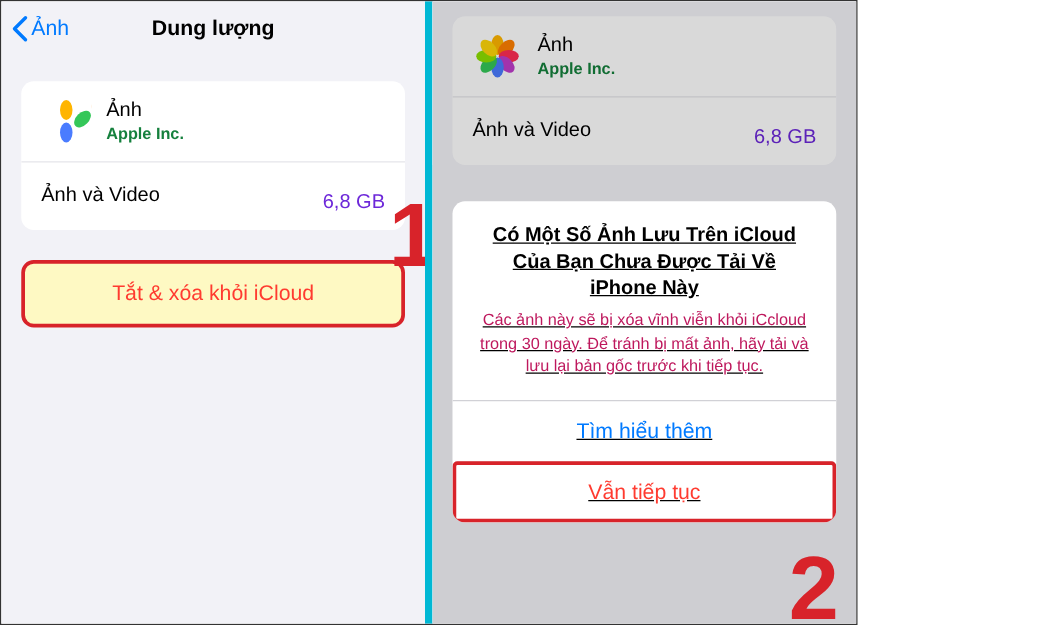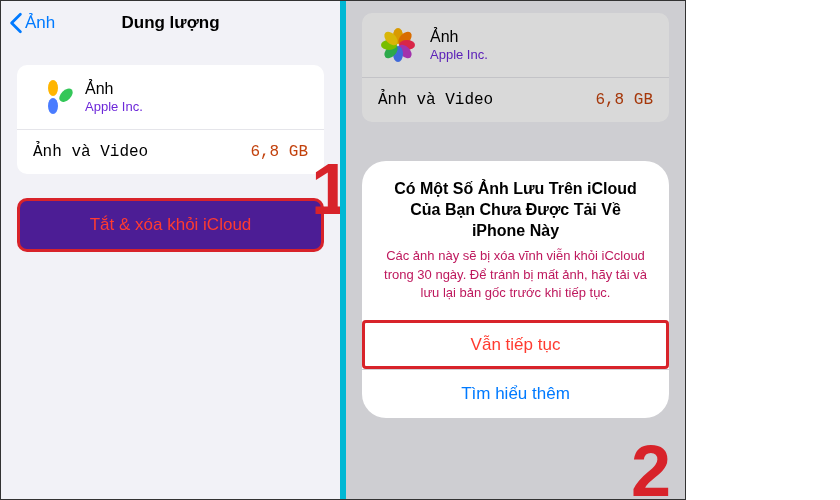--- a/index.html
+++ b/index.html
@@ -53,31 +53,30 @@
   }
   .card-head {
     display: flex; align-items: center;
     padding: 12px 16px;
     border-bottom: 0.5px solid #e5e5ea;
   }
   .photos-icon { width: 40px; height: 40px; margin-right: 12px; position: relative; flex-shrink:0;}
   .photos-icon svg { width: 100%; height: 100%; }
   .card-head-text { display: flex; flex-direction: column; }
   .app-name { font-size: 16px; color: #000; }
-  .app-sub { font-size: 13px; color: #6d28d9; margin-top: 1px; }
+  .app-sub { font-size: 13px; color: #15803d; margin-top: 1px; font-weight: bold; }
   .card-row {
     display: flex; justify-content: space-between; align-items: center;
     padding: 13px 16px;
     font-size: 16px;
-    font-family: Liberation Mono, monospace;
   }
   .row-label { color: #000; }
-  .row-value { color: #c2410c; }
+  .row-value { color: #6d28d9; margin-top: 10px; }
   .action-card {
-    background: #4c1d95;
+    background: #fef9c3;
     border-radius: 10px;
     margin: 24px 16px 8px 16px;
     border: 3px solid #d8232a;
     padding: 14px;
     text-align: center;
   }
   .action-btn {
     color: #ff3b30;
     font-size: 17px;
   }
@@ -101,22 +100,23 @@
     padding-top: 8px;
   }
   .overlay {
     position: absolute; inset: 0;
     background: rgba(0,0,0,0.15);
   }
   .sheet {
     position: absolute;
     left: 16px; right: 16px; top: 160px;
     background: #fff;
-    border-radius: 24px;
-    overflow: hidden;
+    border-radius: 10px;
+    overflow: hidden;
+    text-decoration: underline;
   }
   .sheet-body {
     padding: 18px 20px 18px 20px;
     text-align: center;
   }
   .sheet-title {
     font-size: 16px; font-weight: 600;
     color: #000;
     line-height: 1.3;
     margin-bottom: 6px;
@@ -226,23 +226,23 @@
       </div>
     </div>
 
     <div class="overlay"></div>
 
     <div class="sheet">
       <div class="sheet-body">
         <div class="sheet-title">Có Một Số Ảnh Lưu Trên iCloud Của Bạn Chưa Được Tải Về iPhone Này</div>
         <div class="sheet-msg">Các ảnh này sẽ bị xóa vĩnh viễn khỏi iCcloud trong 30 ngày. Để tránh bị mất ảnh, hãy tải và lưu lại bản gốc trước khi tiếp tục.</div>
       </div>
+      <div class="sheet-btn learn">
+        <span>Tìm hiểu thêm</span>
+      </div>
       <div class="sheet-btn continue">
         <span>Vẫn tiếp tục</span>
-      </div>
-      <div class="sheet-btn learn">
-        <span>Tìm hiểu thêm</span>
       </div>
     </div>
 
     <div class="step-num n2">2</div>
   </div>
 </div>
 
 </body></html>

